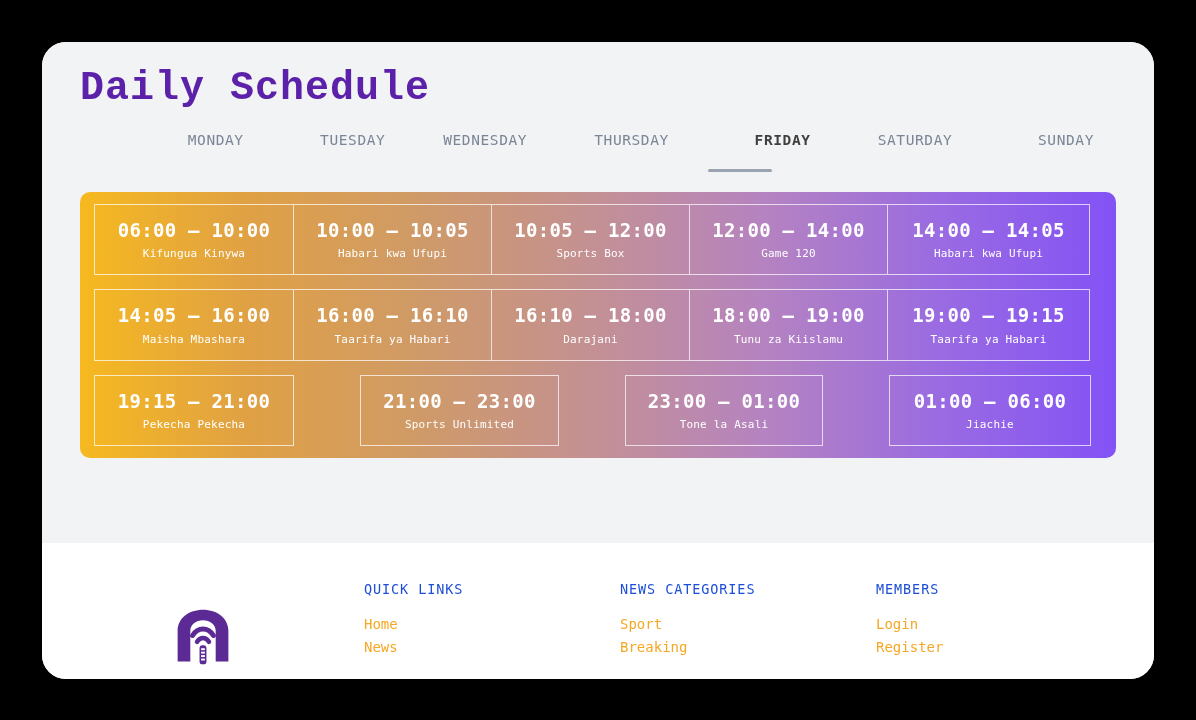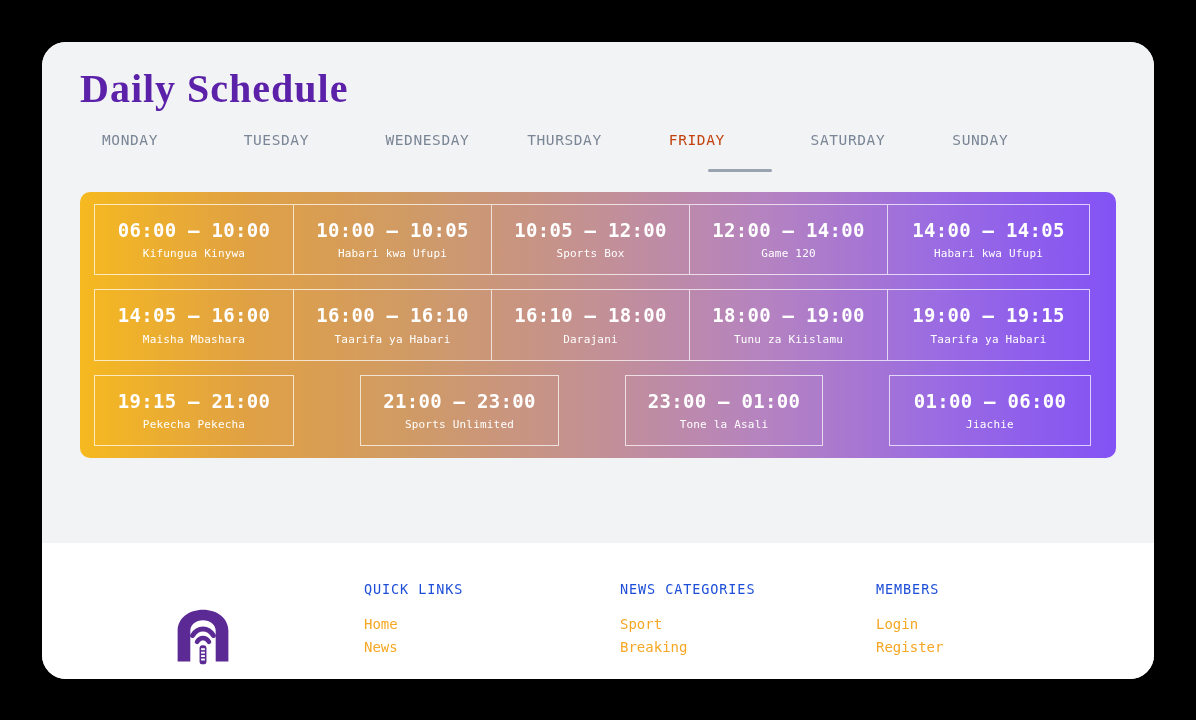--- a/index.html
+++ b/index.html
@@ -31,53 +31,54 @@
   
   .schedule-section {
     background: #f2f3f5;
     padding: 0 0 0 0;
     height: 501px;
     flex: none;
     position: relative;
   }
 
   .page-title {
-    font-family: Liberation Serif, serif;
+    font-family: Liberation Mono, monospace;
     font-size: 40px;
     font-weight: bold;
     color: #5b21a8;
     letter-spacing: 1px;
     padding: 22px 0 0 38px;
     line-height: 1.25;
   }
 
   .day-tabs {
     display: flex;
     justify-content: center;
     align-items: flex-start;
     gap: 0px;
     margin-top: 18px;
     padding: 0 60px;
   }
 
   .day-tab {
     flex: 1 1 0;
-    text-align: left;
+    text-align: right;
     font-family: "DejaVu Sans Mono", "Liberation Mono", monospace;
     font-size: 14.5px;
     letter-spacing: 0.6px;
     color: #7a8596;
     padding-bottom: 8px;
     position: relative;
     cursor: pointer;
     user-select: none;
   }
 
   .day-tab.active {
-    color: #c2410c;
+    color: #404040;
+    font-weight: bold;
   }
 
   .day-tab.active::after {
     content: "";
     position: absolute;
     left: 50%;
     transform: translateX(-50%);
     bottom: -16px;
     width: 64px;
     height: 3px;

